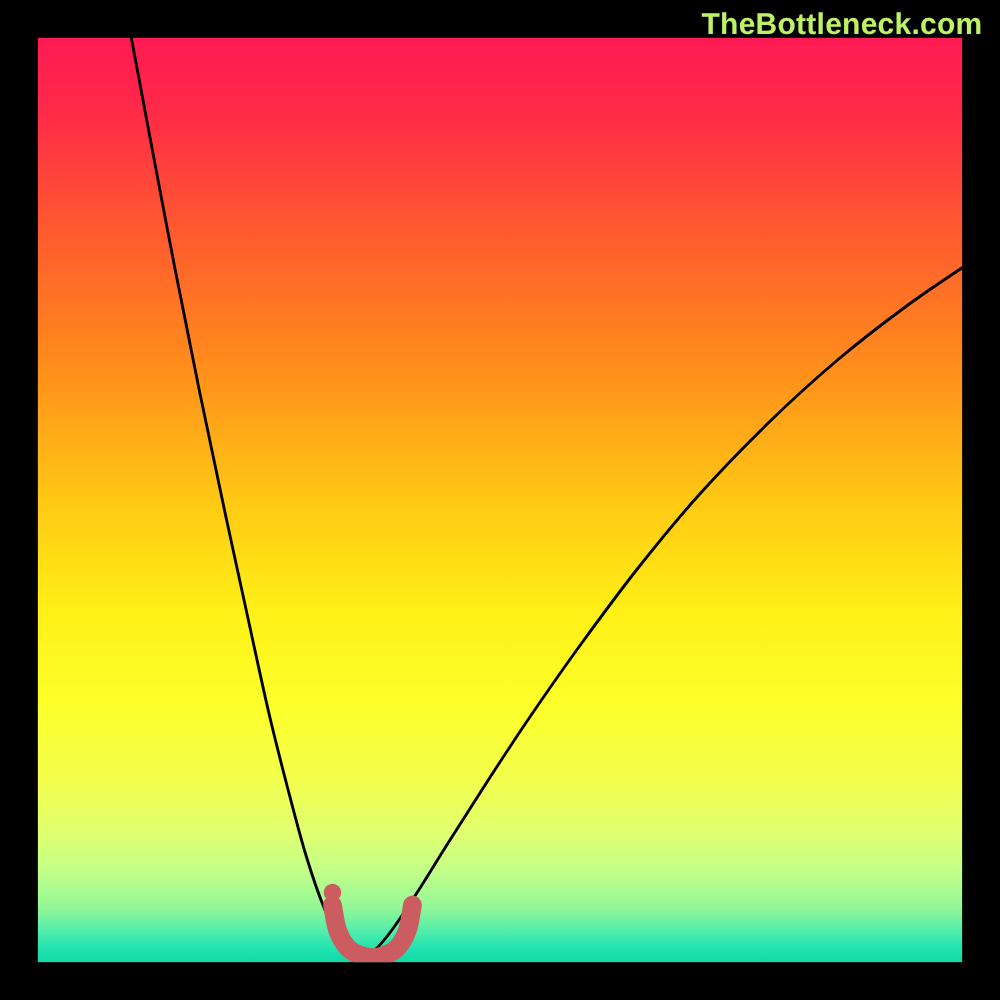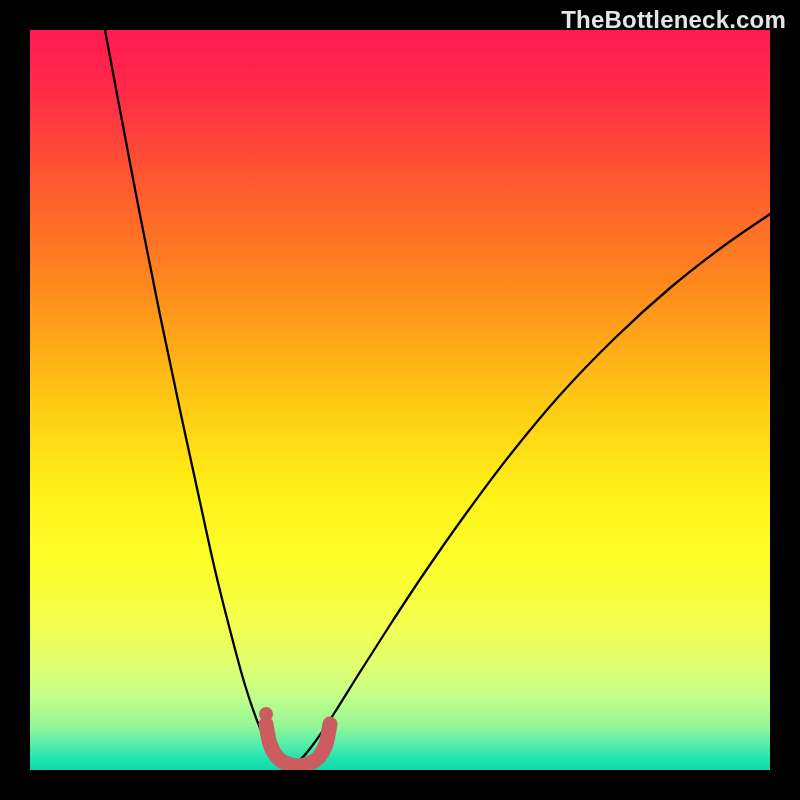--- a/index.html
+++ b/index.html
@@ -33,21 +33,21 @@
     width: 100%;
     height: 100%;
   }
   .watermark {
     position: absolute;
     top: 6px;
     right: 14px;
     font-family: Arial, Helvetica, sans-serif;
     font-size: 24px;
     font-weight: 600;
-    color: #e5e5e5;
+    color: #bef264;
     letter-spacing: 0.2px;
   }
   svg.curves {
     position: absolute;
     left: 0;
     top: 0;
     width: 100%;
     height: 100%;
   }
 </style>

